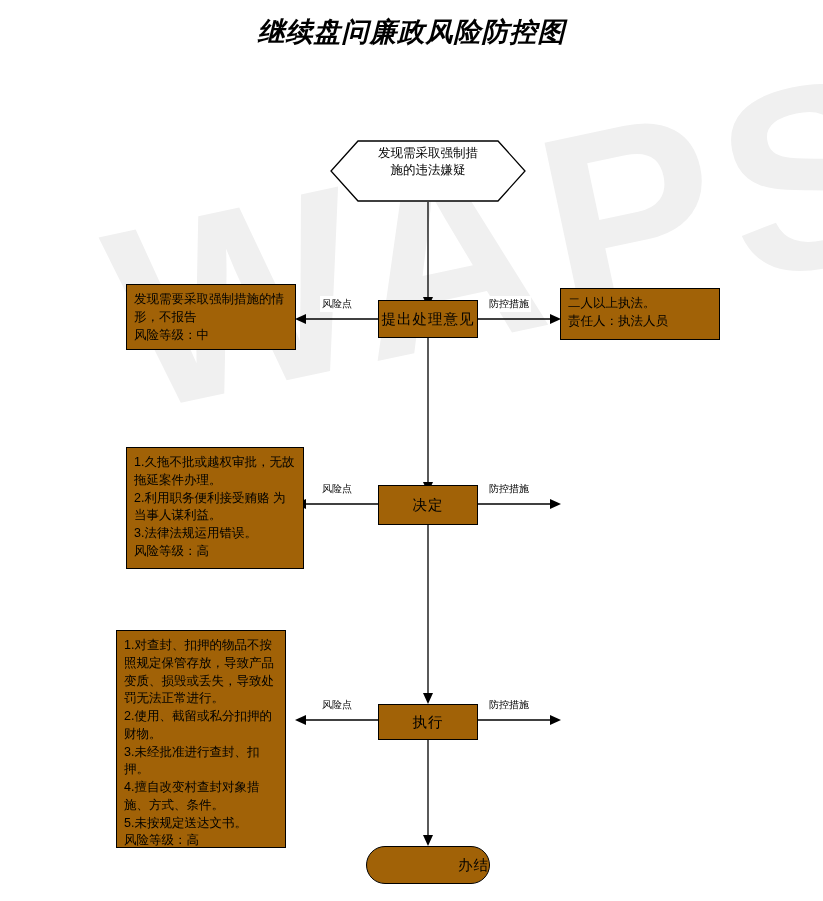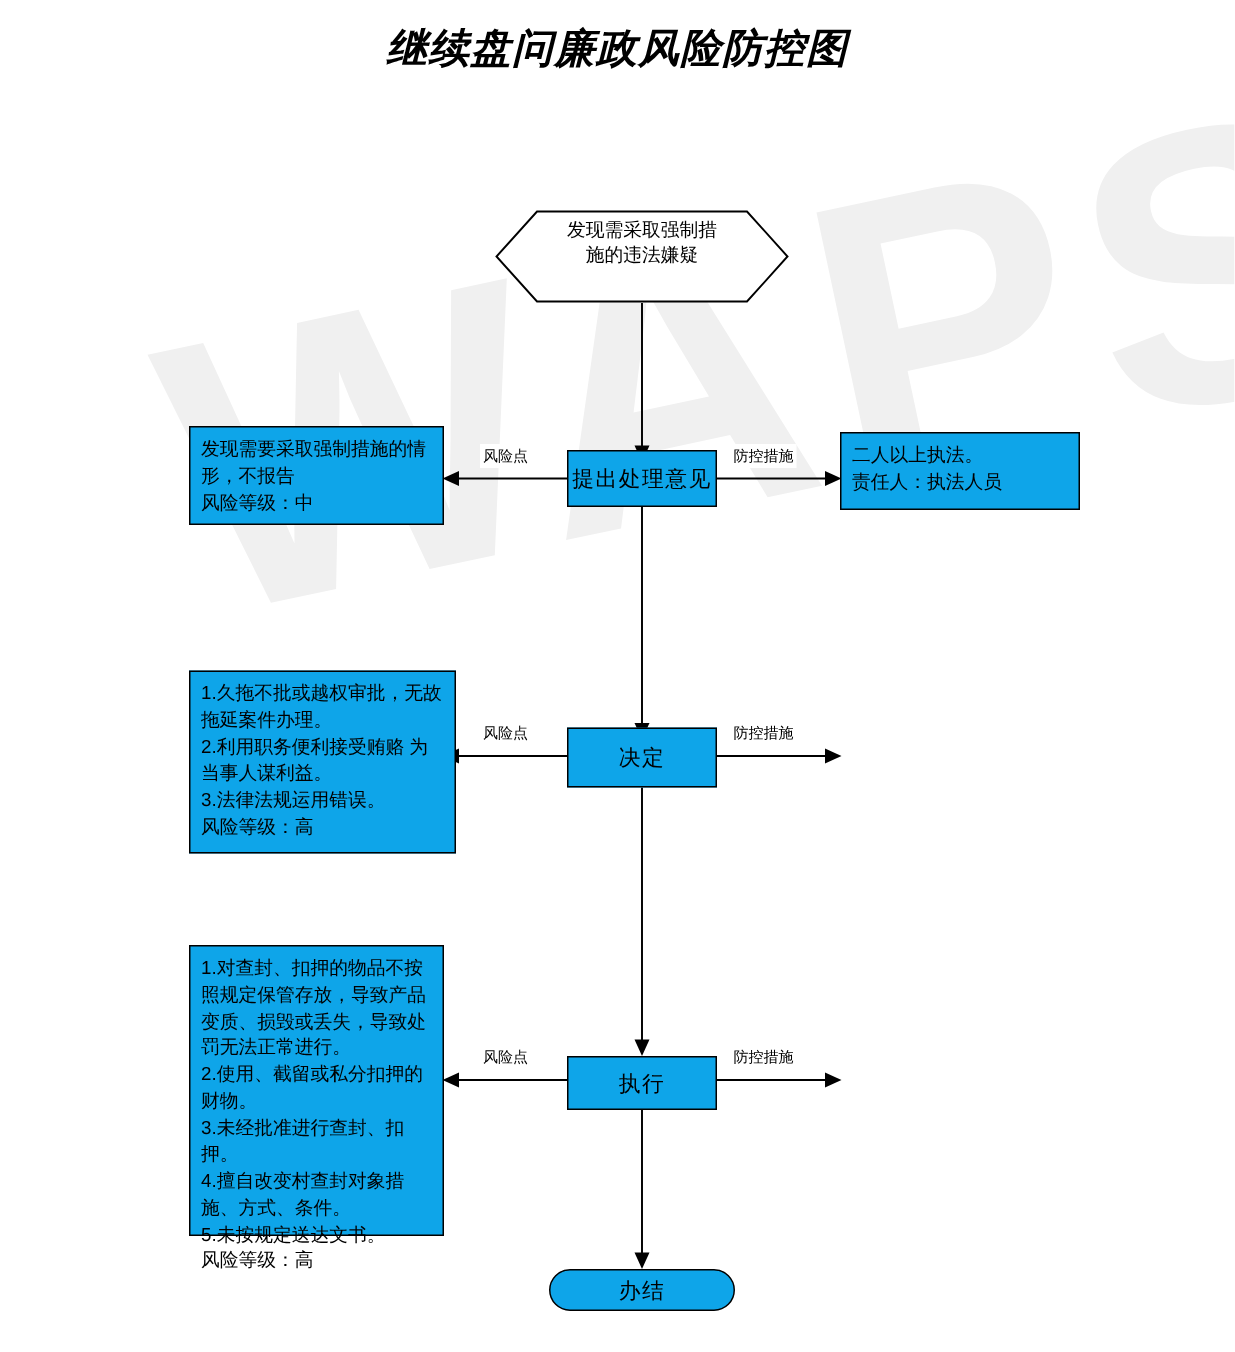--- a/index.html
+++ b/index.html
@@ -62,21 +62,21 @@
     top: 0;
     width: 823px;
     height: 901px;
     z-index: 2;
   }
 
   
   .node {
     position: absolute;
     box-sizing: border-box;
-    background: #0ea5e9;
+    background: #a16207;
     border: 1px solid #000000;
     z-index: 3;
     font-size: 13px;
   }
   .center-node {
     display: flex;
     align-items: center;
     justify-content: center;
     font-size: 14.5px;
     letter-spacing: 1px;
@@ -124,22 +124,23 @@
     box-sizing: border-box;
     white-space: pre-line;
   }
 
   
   #end-node {
     position: absolute;
     left: 366px;
     top: 846px;
     width: 124px;
-    height: 28px;
+    height: 38px;
     border-radius: 19px;
+    justify-content: flex-end;
   }
 
   
   .edge-label {
     position: absolute;
     background: #ffffff;
     font-size: 10px;
     padding: 1px 2px;
     z-index: 4;
     white-space: nowrap;
@@ -209,21 +210,21 @@
   </div>
 
   <div class="node risk-box" style="left:126px; top:284px; width:170px; height:66px;">发现需要采取强制措施的情形，不报告
 风险等级：中</div>
 
   <div class="node risk-box" style="left:126px; top:447px; width:178px; height:122px;">1.久拖不批或越权审批，无故拖延案件办理。
 2.利用职务便利接受贿赂 为当事人谋利益。
 3.法律法规运用错误。
 风险等级：高</div>
 
-  <div class="node risk-box" style="left:126px; top:630px; width:170px; height:194px;">1.对查封、扣押的物品不按照规定保管存放，导致产品变质、损毁或丢失，导致处罚无法正常进行。
+  <div class="node risk-box" style="left:116px; top:630px; width:170px; height:218px;">1.对查封、扣押的物品不按照规定保管存放，导致产品变质、损毁或丢失，导致处罚无法正常进行。
 2.使用、截留或私分扣押的财物。
 3.未经批准进行查封、扣押。
 4.擅自改变村查封对象措施、方式、条件。
 5.未按规定送达文书。
 风险等级：高</div>
 
   <div class="node control-box" style="left:560px; top:288px; width:160px; height:52px;">二人以上执法。
 责任人：执法人员</div>
 
 

